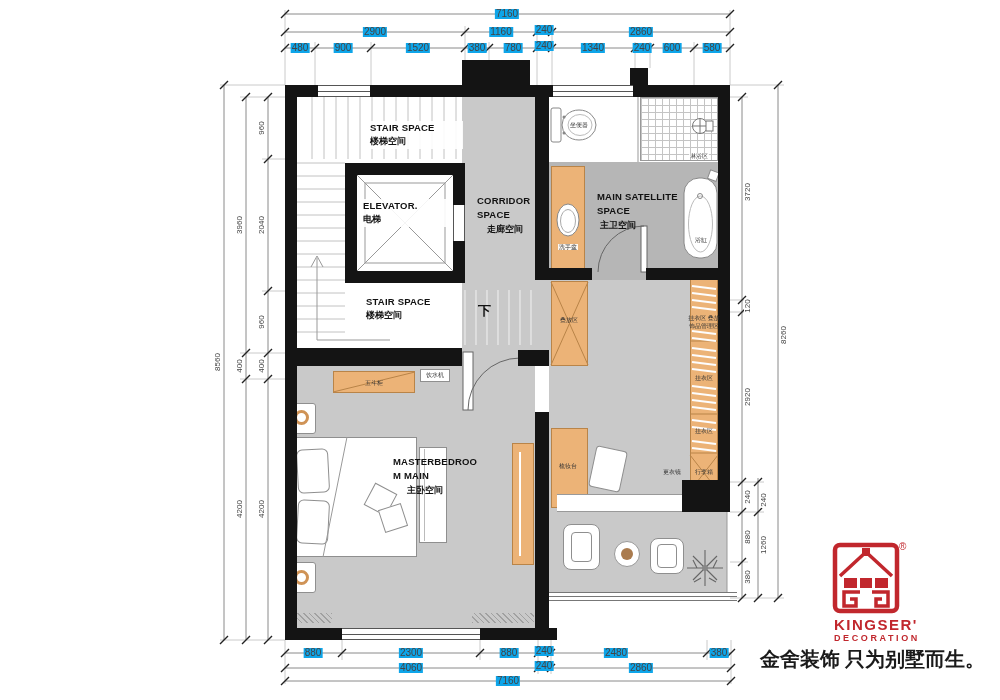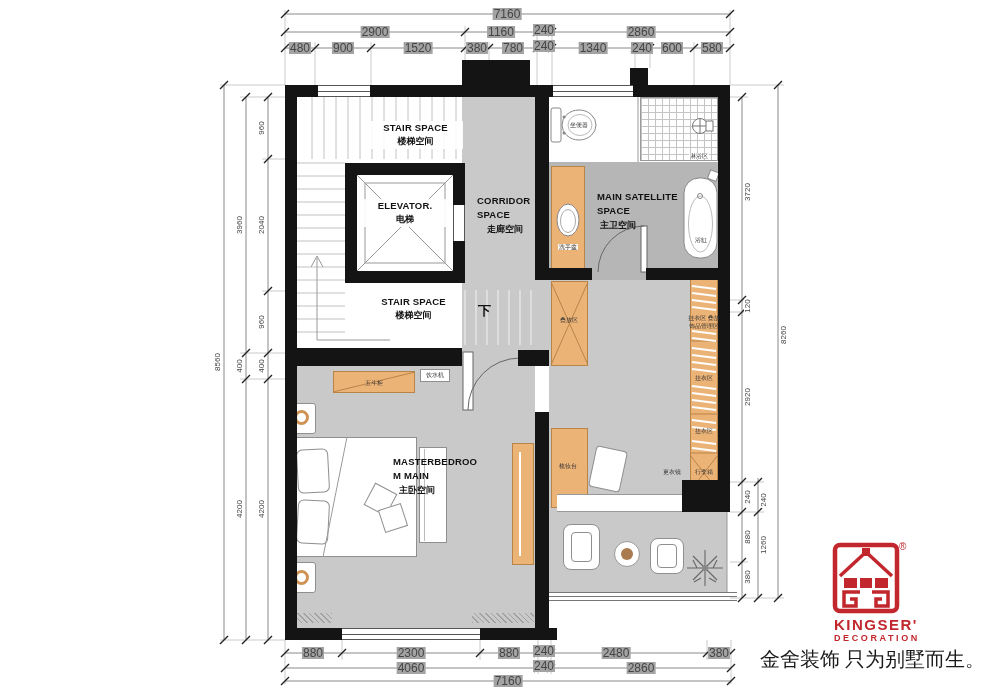--- a/index.html
+++ b/index.html
@@ -11,42 +11,42 @@
   .furn{z-index:3}
   .orange{position:absolute;background:#ecb377;border:1px solid #b98448;box-sizing:border-box;z-index:3}
   .white-f{position:absolute;background:#fff;border:1px solid #8f8f8f;box-sizing:border-box;z-index:3}
   .svgB{position:absolute;left:0;top:0;z-index:4;pointer-events:none}
   .wall{position:absolute;background:#141414;z-index:5}
   .win{position:absolute;background:#fff;border-top:1px solid #555;border-bottom:1px solid #555;box-sizing:border-box;z-index:6}
   .win i{position:absolute;left:0;right:0;top:50%;height:1px;background:#555}
   .threshold{position:absolute;background:#fff;border-top:1px solid #999;border-bottom:1px solid #999;box-sizing:border-box;z-index:3}
   .railing{position:absolute;background:repeating-linear-gradient(to bottom,#777 0 1px,transparent 1px 4px);z-index:3}
   .curtain{position:absolute;background:repeating-linear-gradient(45deg,#9a9a9a 0 1px,transparent 1px 4px);opacity:.85;z-index:3}
-  .dim{position:absolute;transform:translate(-50%,-50%);font-size:12px;color:#444;background:#a3a3a3;
+  .dim{position:absolute;transform:translate(-50%,-50%);font-size:10px;color:#444;background:#0ea5e9;
        padding:0 1px;line-height:1;white-space:nowrap;z-index:7}
   .dimv{position:absolute;transform:translate(-50%,-50%) rotate(-90deg);font-size:8px;color:#444;
        background:#fff;padding:0 1px;line-height:1;white-space:nowrap;z-index:7}
   .roomlbl{position:absolute;color:#111;font-weight:bold;line-height:1.5;z-index:7}
   .roomlbl .en{font-size:9.5px;letter-spacing:.2px;display:block}
   .roomlbl .zh{font-size:9px;display:block}
   .chip{background:rgba(255,255,255,.9);padding:0 2px}
-  .center{text-align:center}
+  .center{text-align:left}
   .tiny{position:absolute;transform:translate(-50%,-50%);font-size:6px;color:#333;
         white-space:nowrap;line-height:1;z-index:7}
   .tiny.bg{background:rgba(255,255,255,.9);padding:0 1px}
   .downmark{position:absolute;font-size:13px;font-weight:bold;color:#111;z-index:7}
   .lamp{position:absolute;width:15px;height:15px;border:3px solid #cf9356;border-radius:50%;
         background:#fff;box-sizing:border-box;z-index:3}
   .handle{position:absolute;background:#fff;z-index:3}
   
   .logo-svg{position:absolute;z-index:8}
   .brand{position:absolute;color:#c1272d;font-weight:bold;font-size:15px;letter-spacing:1.5px;z-index:8}
   .division{position:absolute;color:#c1272d;font-weight:bold;font-size:9px;letter-spacing:2.6px;z-index:8}
   .reg{position:absolute;color:#c1272d;font-size:10px;z-index:8}
-  .slogan{position:absolute;color:#1a1a1a;font-weight:normal;font-size:20px;white-space:nowrap;
+  .slogan{position:absolute;color:#1a1a1a;font-weight:bold;font-size:20px;white-space:nowrap;
           font-family:"Liberation Serif","DejaVu Serif",serif;z-index:8}
 </style>
 </head>
 <body>
 
 <div id="canvas">
 
   <div class="floor" style="left:462px;top:97px;width:73px;height:269px"></div>
   <div class="floor" style="left:535px;top:280px;width:14px;height:72px"></div>
   <div class="floor-dark" style="left:549px;top:162px;width:169px;height:118px"></div>
@@ -211,21 +211,21 @@
   </div>
   <span class="downmark" style="left:478px;top:302px">下</span>
   <div class="roomlbl" style="left:597px;top:190px;width:95px">
     <span class="en">MAIN SATELLITE</span>
     <span class="en">SPACE</span>
     <span class="zh" style="margin-left:3px">主卫空间</span>
   </div>
   <div class="roomlbl" style="left:393px;top:455px;width:95px">
     <span class="en">MASTERBEDROO</span>
     <span class="en">M MAIN</span>
-    <span class="zh" style="margin-left:6px">主卧空间</span>
+    <span class="zh" style="margin-left:14px">主卧空间</span>
   </div>
 
   <span class="tiny" style="left:579px;top:125px">坐便器</span>
   <span class="tiny bg" style="left:699px;top:156px">淋浴区</span>
   <span class="tiny bg" style="left:568px;top:247px">洗手盆</span>
   <span class="tiny" style="left:701px;top:240px">浴缸</span>
   <span class="tiny" style="left:374px;top:383px">五斗柜</span>
   <span class="tiny" style="left:435px;top:375px">饮水机</span>
   <span class="tiny" style="left:569px;top:320px">叠放区</span>
   <span class="tiny" style="left:704px;top:318px">挂衣区 叠放</span>

